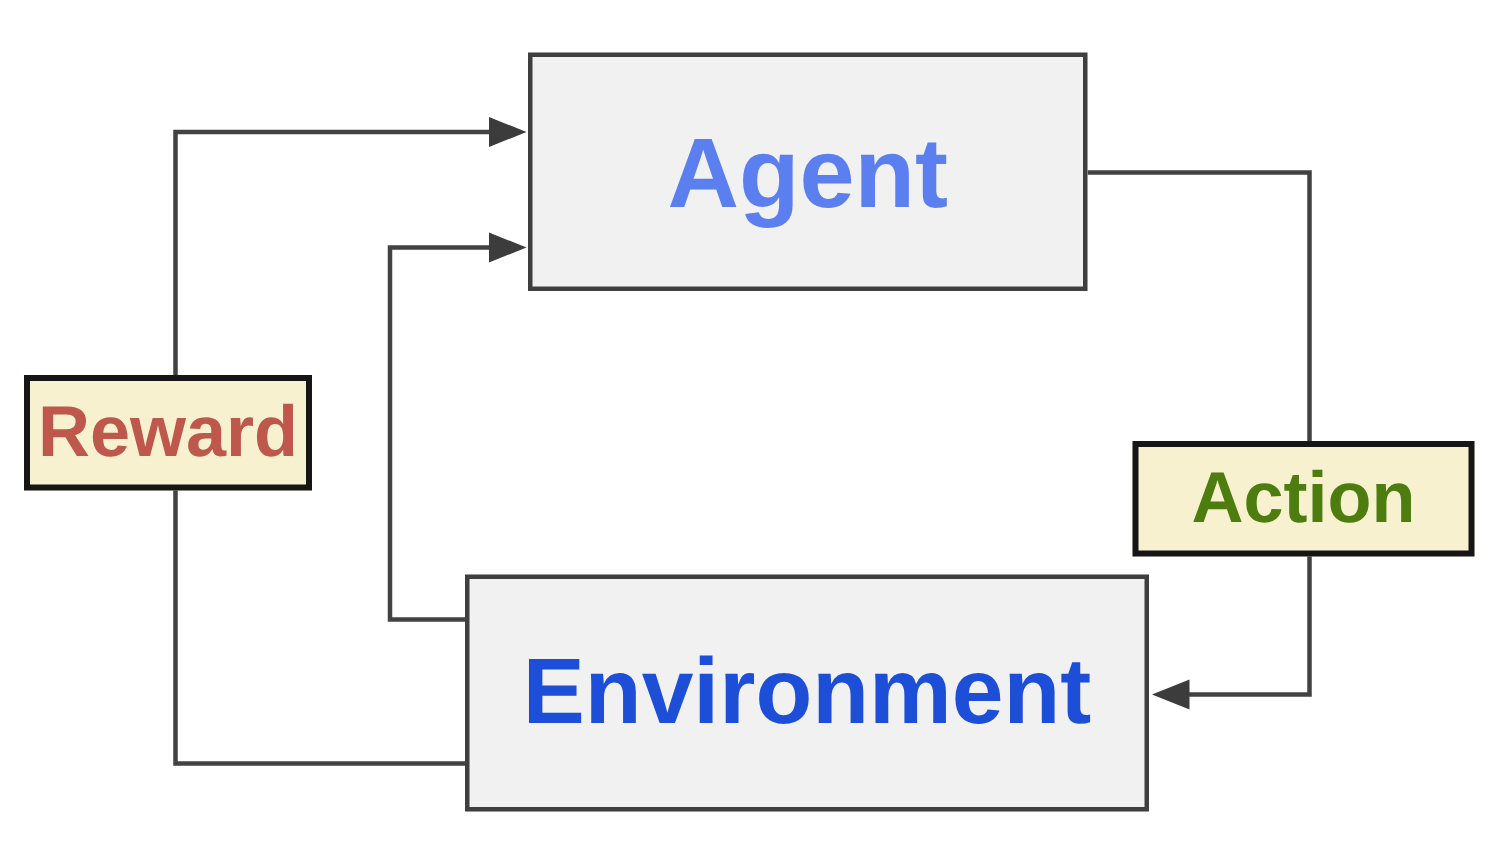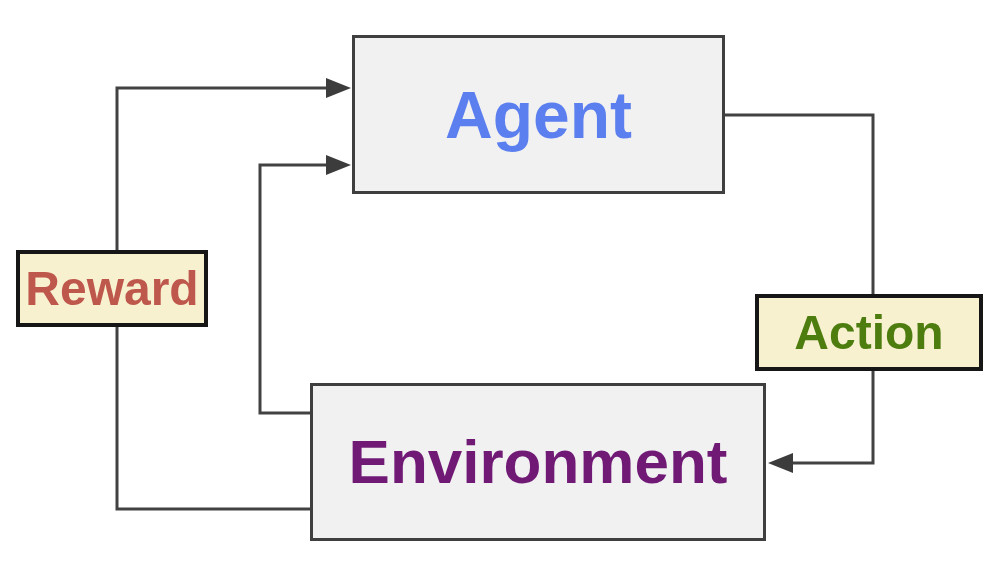--- a/index.html
+++ b/index.html
@@ -19,21 +19,21 @@
   }
   .node.big{
     background:#f1f1f2;
     border:3px solid #3f3f3f;
   }
   .node.small{
     background:#f8f1d0;
     border:4px solid #161616;
   }
   #agent-node{left:352px;top:35px;width:373px;height:159px;font-size:66px;color:#5b7fee;}
-  #environment-node{left:310px;top:383px;width:456px;height:158px;font-size:62px;color:#701a75;}
+  #environment-node{left:310px;top:383px;width:456px;height:158px;font-size:62px;color:#1d4ed8;}
   #state-node{left:16px;top:250px;width:192px;height:77px;font-size:48px;color:#bf584c;}
   #reward-node{left:228px;top:250px;width:262px;height:77px;font-size:48px;color:#58a068;}
   #action-node{left:755px;top:250px;width:228px;height:77px;font-size:48px;color:#4d7c0f;margin-top:44px;}
   .label{line-height:1;}
 </style>
 </head>
 <body>
 
 <div class="canvas">
 

